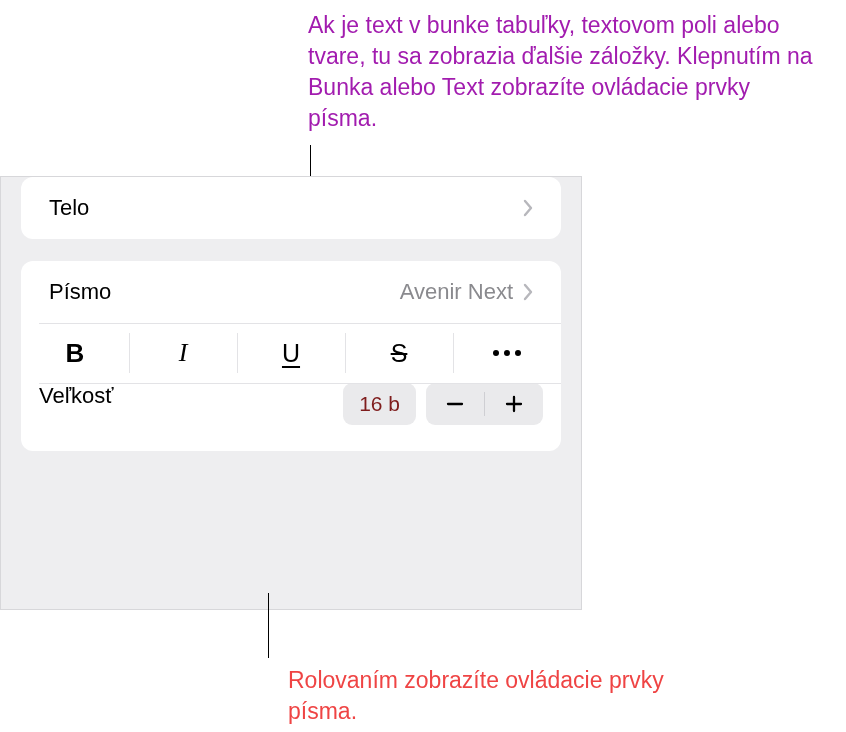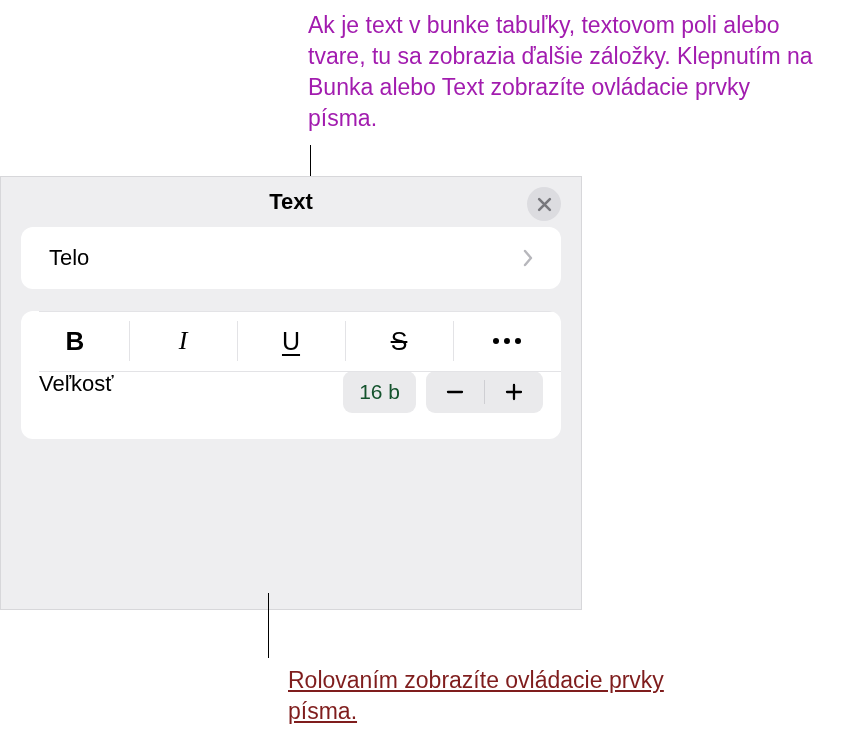--- a/index.html
+++ b/index.html
@@ -23,22 +23,21 @@
       line-height: 1.35;
       color: #a21caf;
     }
     .callout-bottom {
       position: absolute;
       left: 288px;
       top: 665px;
       width: 420px;
       font-size: 23px;
       line-height: 1.35;
-      color: #7f1d1d;
-      text-decoration: underline;
+      color: #ef4444;
     }
     .leader-top {
       position: absolute;
       left: 310px;
       top: 145px;
       width: 1px;
       height: 45px;
       background: #000;
     }
     .leader-bottom {
@@ -208,21 +207,21 @@
     }
     .size-value {
       display: inline-flex;
       align-items: center;
       justify-content: center;
       background: #eaeaec;
       border-radius: 9px;
       height: 42px;
       padding: 0 16px;
       font-size: 21px;
-      color: #14532d;
+      color: #7f1d1d;
       margin-right: 10px;
       cursor: pointer;
     }
     .stepper {
       display: flex;
       background: #eaeaec;
       border-radius: 9px;
       height: 42px;
       overflow: hidden;
     }
@@ -250,44 +249,46 @@
     }
   </style>
 </head>
 <body>
 
 <div class="callout-top">Ak je text v bunke tabuľky, textovom poli alebo tvare, tu sa zobrazia ďalšie záložky. Klepnutím na Bunka alebo Text zobrazíte ovládacie prvky písma.</div>
 <div class="leader-top"></div>
 
 <div class="panel">
 
-  <div class="panel-header">
-    <div class="panel-title">Text</div>
-    <div class="close-btn">
-      <svg viewBox="0 0 14 14">
-        <path d="M2 2 L12 12 M12 2 L2 12" stroke="#77777c" stroke-width="2.4" stroke-linecap="round" fill="none"></path>
-      </svg>
-    </div>
-  </div>
 
 
   <div class="card">
     <div class="row">
       <div class="row-label">Telo</div>
       <div class="row-spacer"></div>
       <div class="chevron">
         <svg viewBox="0 0 10 18">
           <path d="M2 2 L8 9 L2 16" stroke="#b7b7bc" stroke-width="2.4" stroke-linecap="round" stroke-linejoin="round" fill="none"></path>
         </svg>
       </div>
     </div>
   </div>
 
   <div class="card2">
 
+    <div class="row">
+      <div class="row-label">Písmo</div>
+      <div class="row-spacer"></div>
+      <div class="row-value">Avenir Next</div>
+      <div class="chevron">
+        <svg viewBox="0 0 10 18">
+          <path d="M2 2 L8 9 L2 16" stroke="#b7b7bc" stroke-width="2.4" stroke-linecap="round" stroke-linejoin="round" fill="none"></path>
+        </svg>
+      </div>
+    </div>
 
     <div class="style-segments">
       <div class="seg">
         <span class="bold-glyph">B</span>
       </div>
       <div class="seg">
         <span class="italic-glyph">I</span>
       </div>
       <div class="seg">
         <span class="underline-glyph">U</span>

